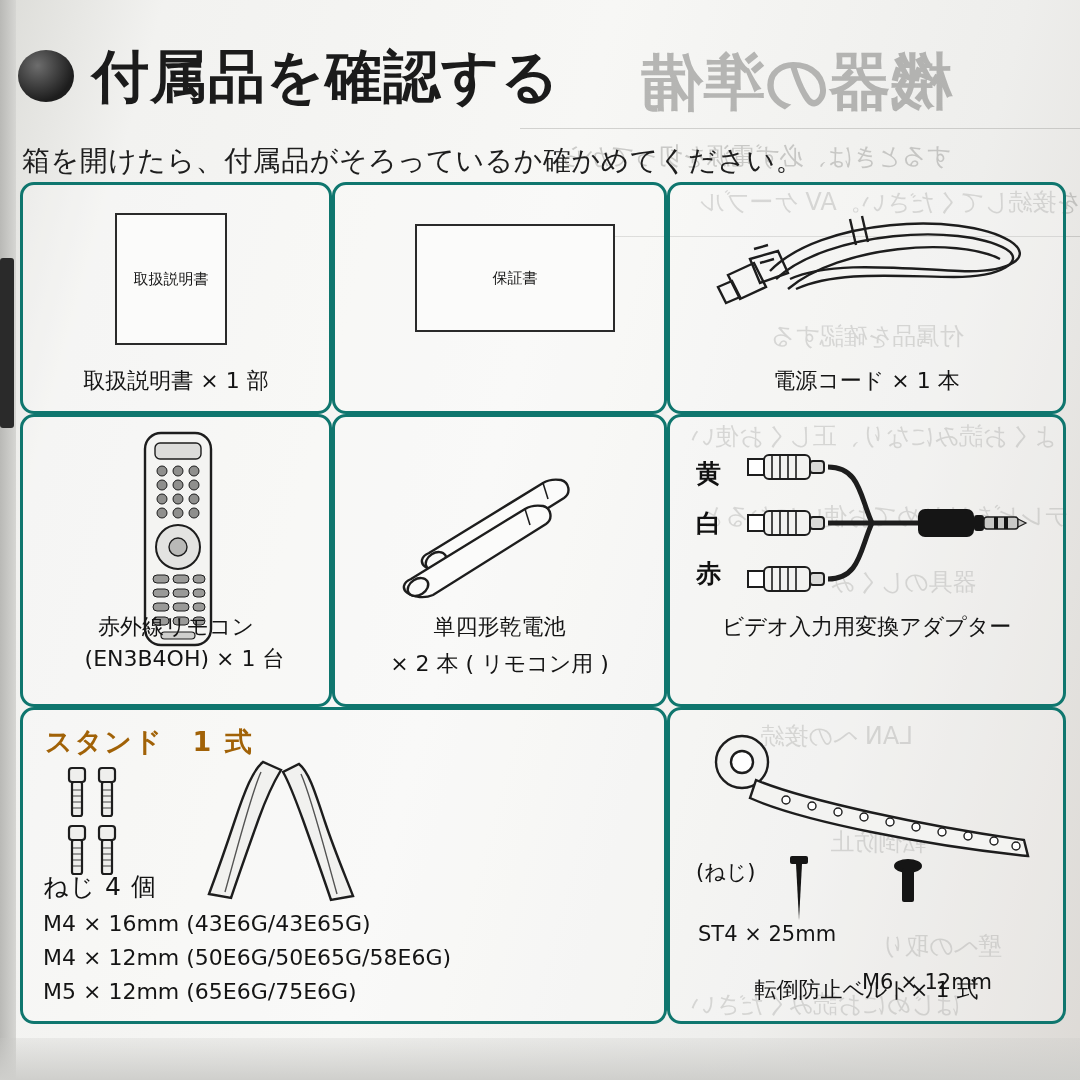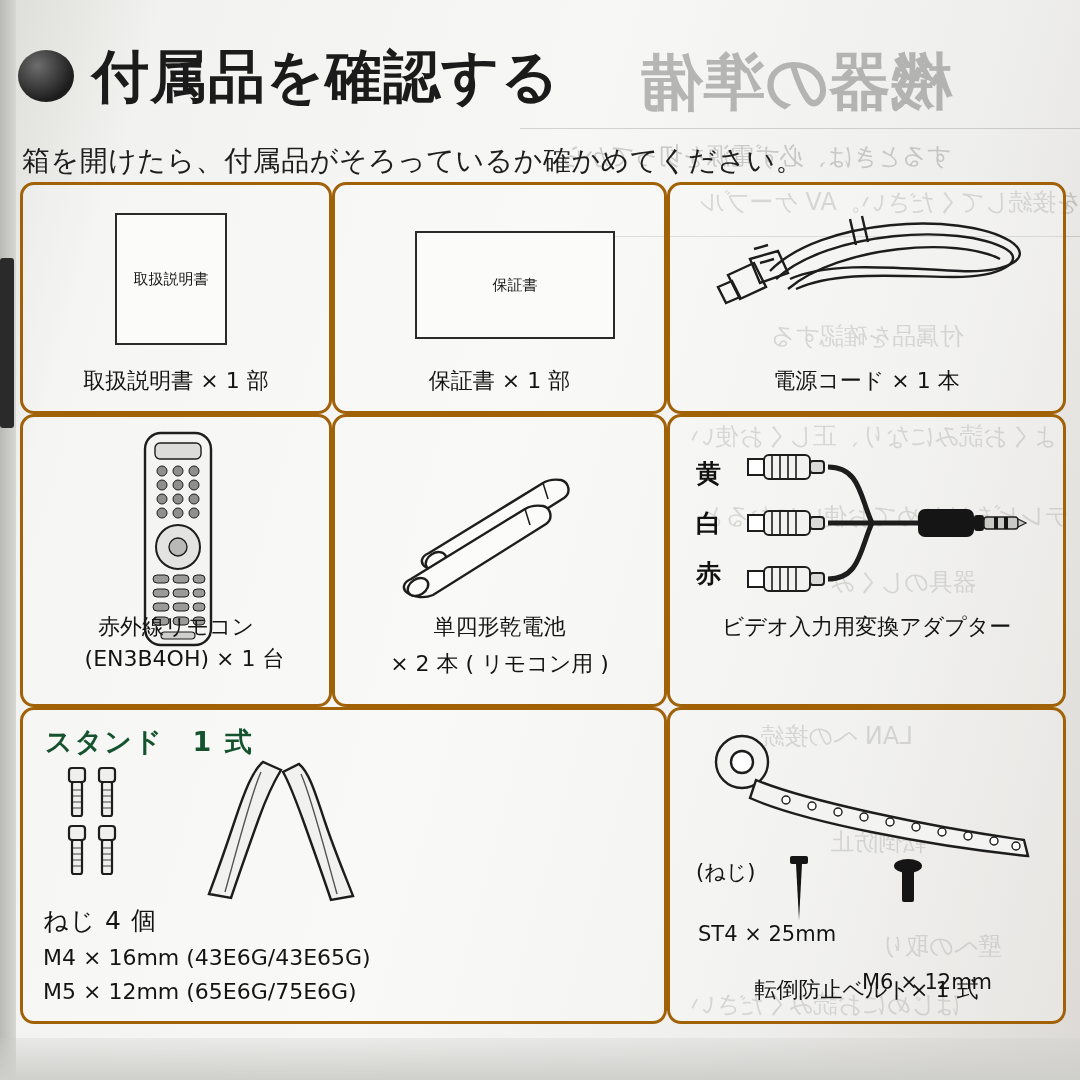--- a/index.html
+++ b/index.html
@@ -108,21 +108,21 @@
   
   .table {
     position: absolute;
     left: 20px;
     top: 182px;
     width: 1046px;
     height: 842px;
   }
   .cell {
     position: absolute;
-    border: 3px solid #a16207;
+    border: 3px solid #0f766e;
     border-radius: 14px;
     background: rgba(255,255,255,0.28);
     box-sizing: border-box;
   }
   .cell-caption {
     position: absolute;
     left: 0;
     right: 0;
     text-align: center;
     font-family: "DejaVu Sans", sans-serif;
@@ -145,21 +145,21 @@
     color: #181818;
   }
 
   .stand-title {
     position: absolute;
     left: 22px;
     top: 14px;
     font-family: "DejaVu Sans", sans-serif;
     font-size: 27px;
     font-weight: bold;
-    color: #14532d;
+    color: #a16207;
     letter-spacing: 2px;
   }
   .stand-specs {
     position: absolute;
     left: 20px;
     bottom: 12px;
     font-family: "DejaVu Sans", sans-serif;
     font-size: 22px;
     color: #141414;
     line-height: 1.55;
@@ -217,24 +217,23 @@
   <div class="table">
 
     <div class="cell" style="left:0; top:0; width:312px; height:232px;">
       <div class="doc-box" style="left:92px; top:28px; width:112px; height:132px;">
         <span>取扱説明書</span>
       </div>
       <div class="cell-caption" style="top:182px;">取扱説明書 × 1 部</div>
     </div>
 
     <div class="cell" style="left:312px; top:0; width:335px; height:232px;">
-      <div class="doc-box" style="left:80px; top:46px; width:200px; height:108px;">
+      <div class="doc-box" style="left:80px; top:39px; width:200px; height:108px;">
         <span>保証書</span>
       </div>
-      <div class="cell-caption" style="top:182px;">保証書 × 1 部</div>
     </div>
 
     <div class="cell" style="left:647px; top:0; width:399px; height:232px;">
       <svg width="330" height="150" viewBox="0 0 330 150" style="position:absolute; left:40px; top:16px;">
         <g fill="none" stroke="#1d1d1d" stroke-width="2.4">
           <path d="M60 70 C 110 18, 250 10, 300 40 C 325 56, 300 72, 250 70 C 185 67, 120 60, 80 78"></path>
           <path d="M66 78 C 118 30, 250 22, 296 48 C 316 60, 292 76, 244 76 C 180 75, 126 70, 86 88"></path>
           <path d="M78 88 C 130 44, 248 36, 290 58"></path>
           <path d="M140 18 l 6 26 M152 15 l 6 26"></path>
           <path d="M40 58 l 28 -8 l 10 22 l -28 10 z"></path>
@@ -379,20 +378,21 @@
         </g>
         <g fill="none" stroke="#1d1d1d" stroke-width="1.4" opacity="0.75">
           <path d="M60 18 C 50 40, 38 88, 24 138"></path>
           <path d="M100 20 C 110 42, 122 90, 136 140"></path>
         </g>
       </svg>
 
       <div class="stand-specs">
         <div class="first">ねじ 4 個</div>
         <div>M4 × 16mm (43E6G/43E65G)</div>
+        <div>M4 × 12mm (50E6G/50E65G/58E6G)</div>
         <div>M5 × 12mm (65E6G/75E6G)</div>
       </div>
     </div>
 
     <div class="cell" style="left:647px; top:525px; width:399px; height:317px;">
       <svg width="370" height="150" viewBox="0 0 370 150" style="position:absolute; left:24px; top:12px;">
         <g fill="#f3f3f1" stroke="#1d1d1d" stroke-width="2.4">
           <circle cx="48" cy="40" r="26"></circle>
           <circle cx="48" cy="40" r="11" fill="#ffffff"></circle>
           <path d="M62 58 C 110 78, 230 104, 330 118 L 334 134 C 236 124, 110 100, 56 76 z"></path>

